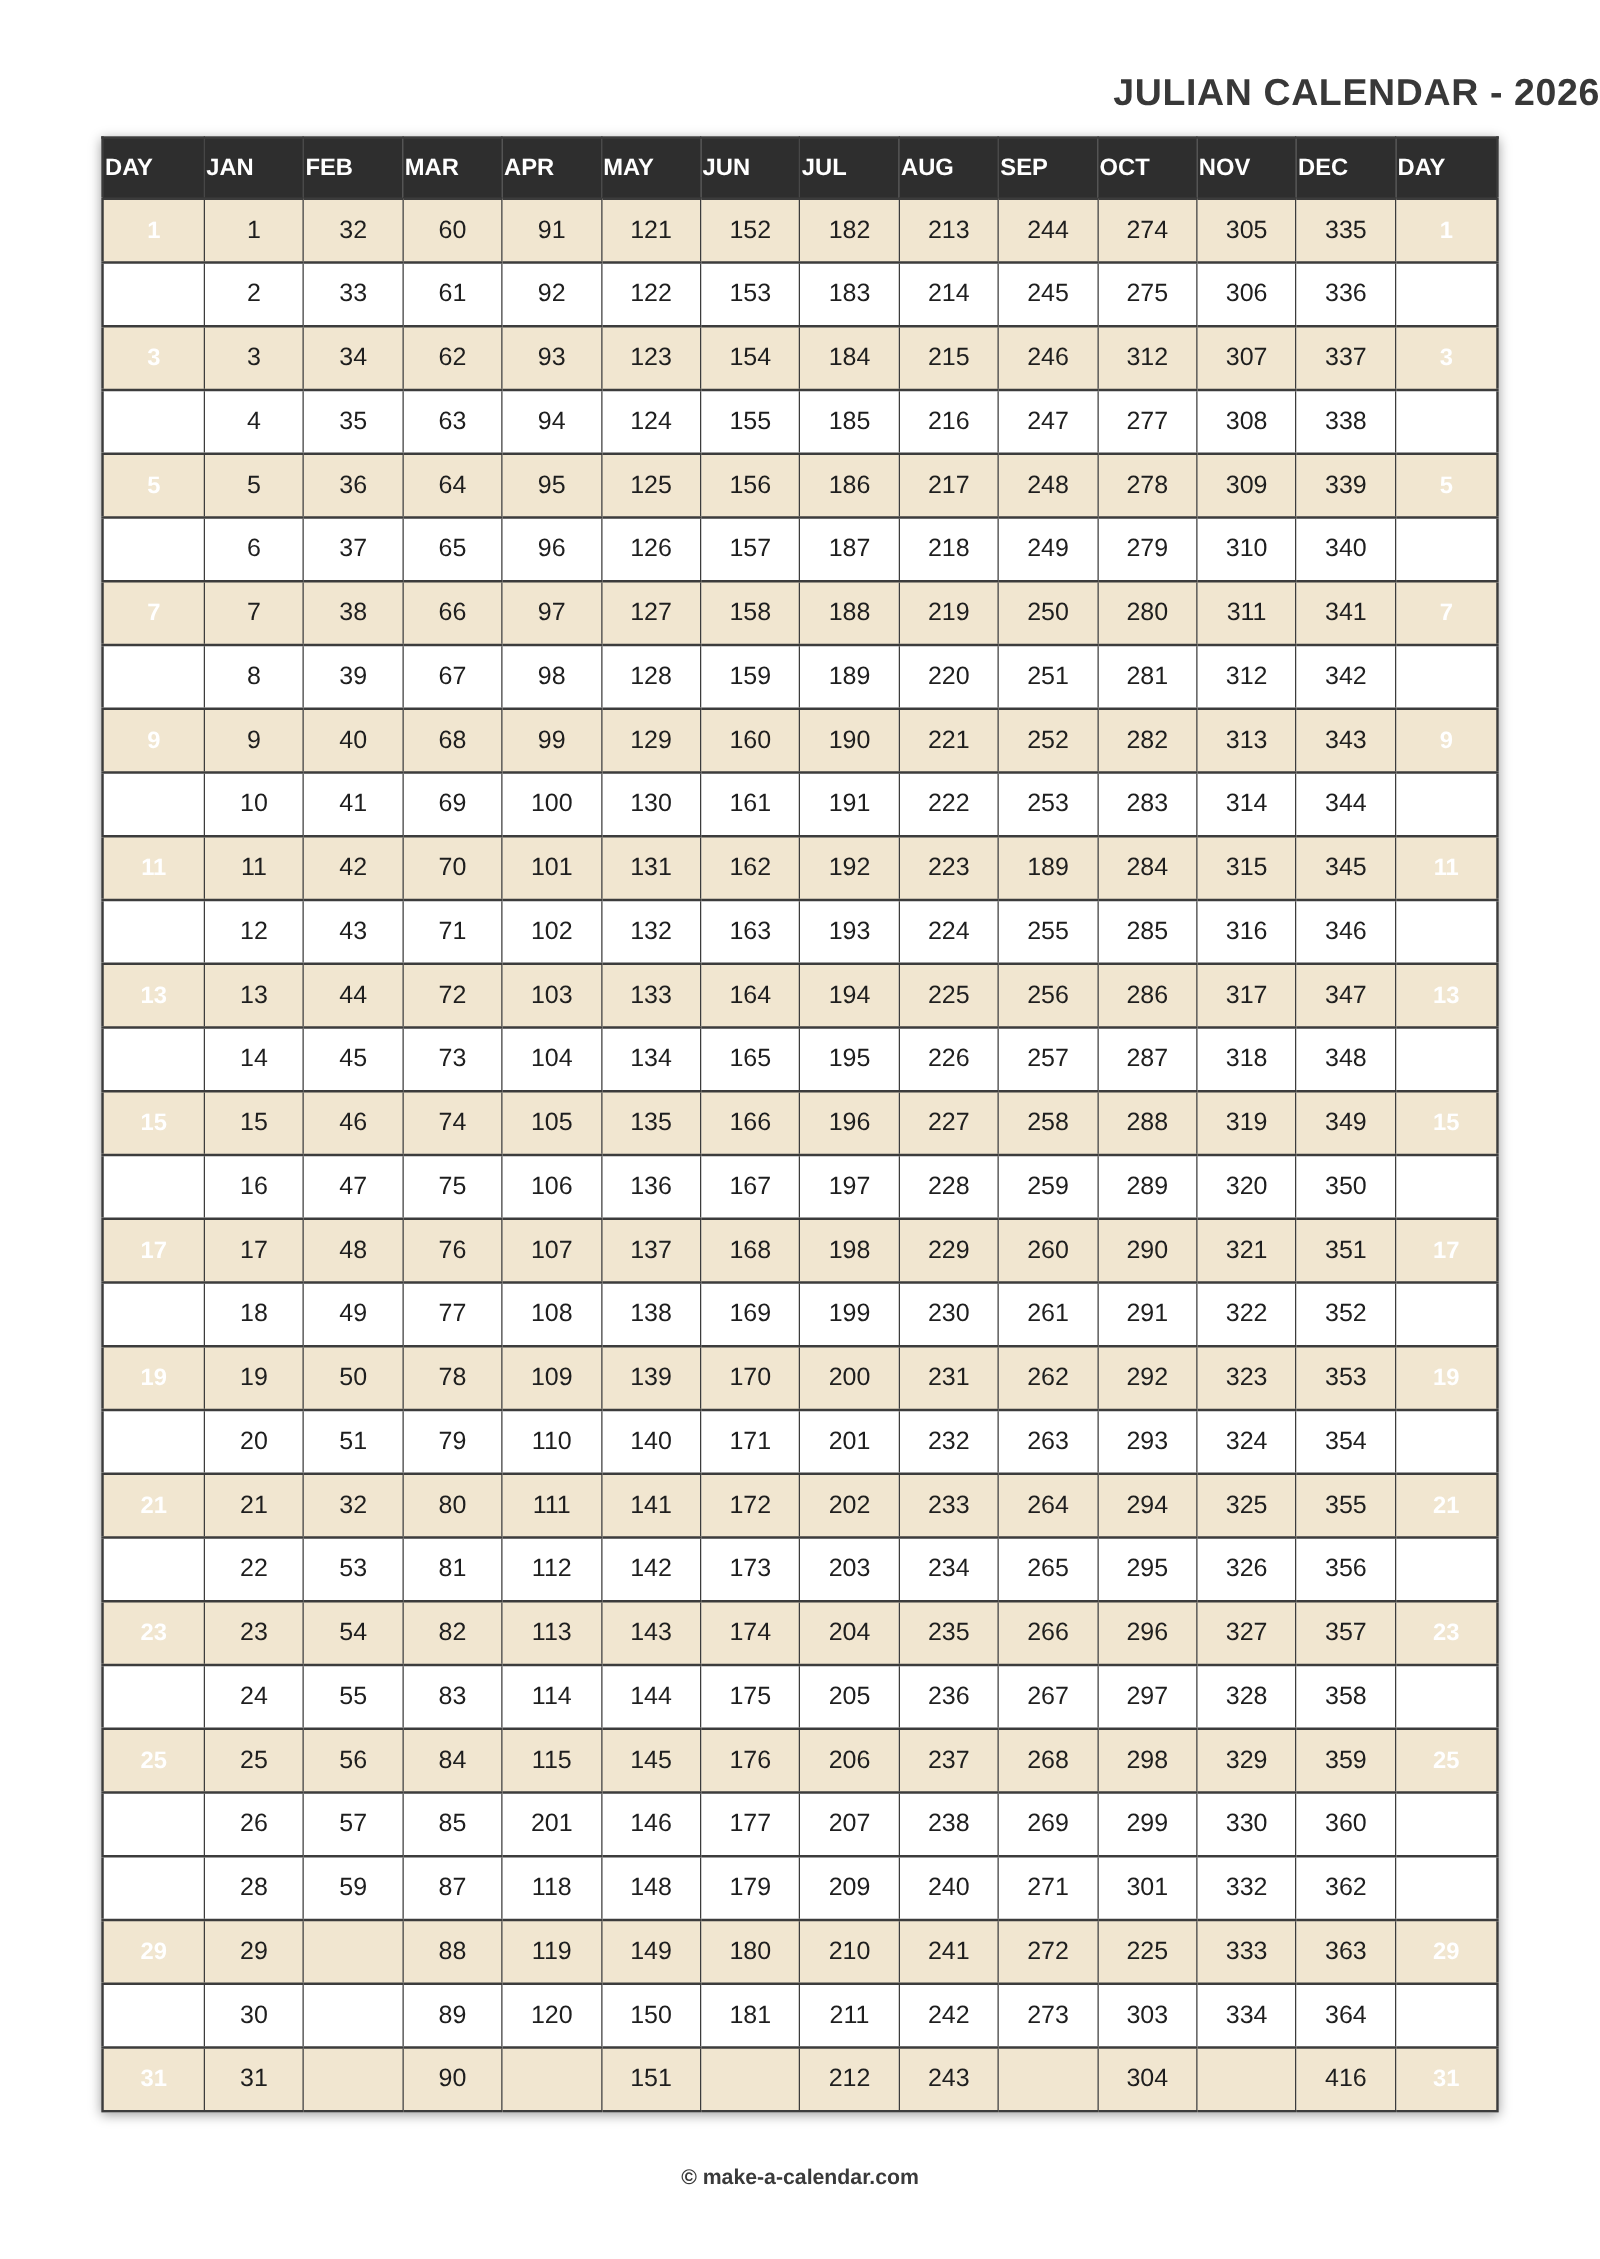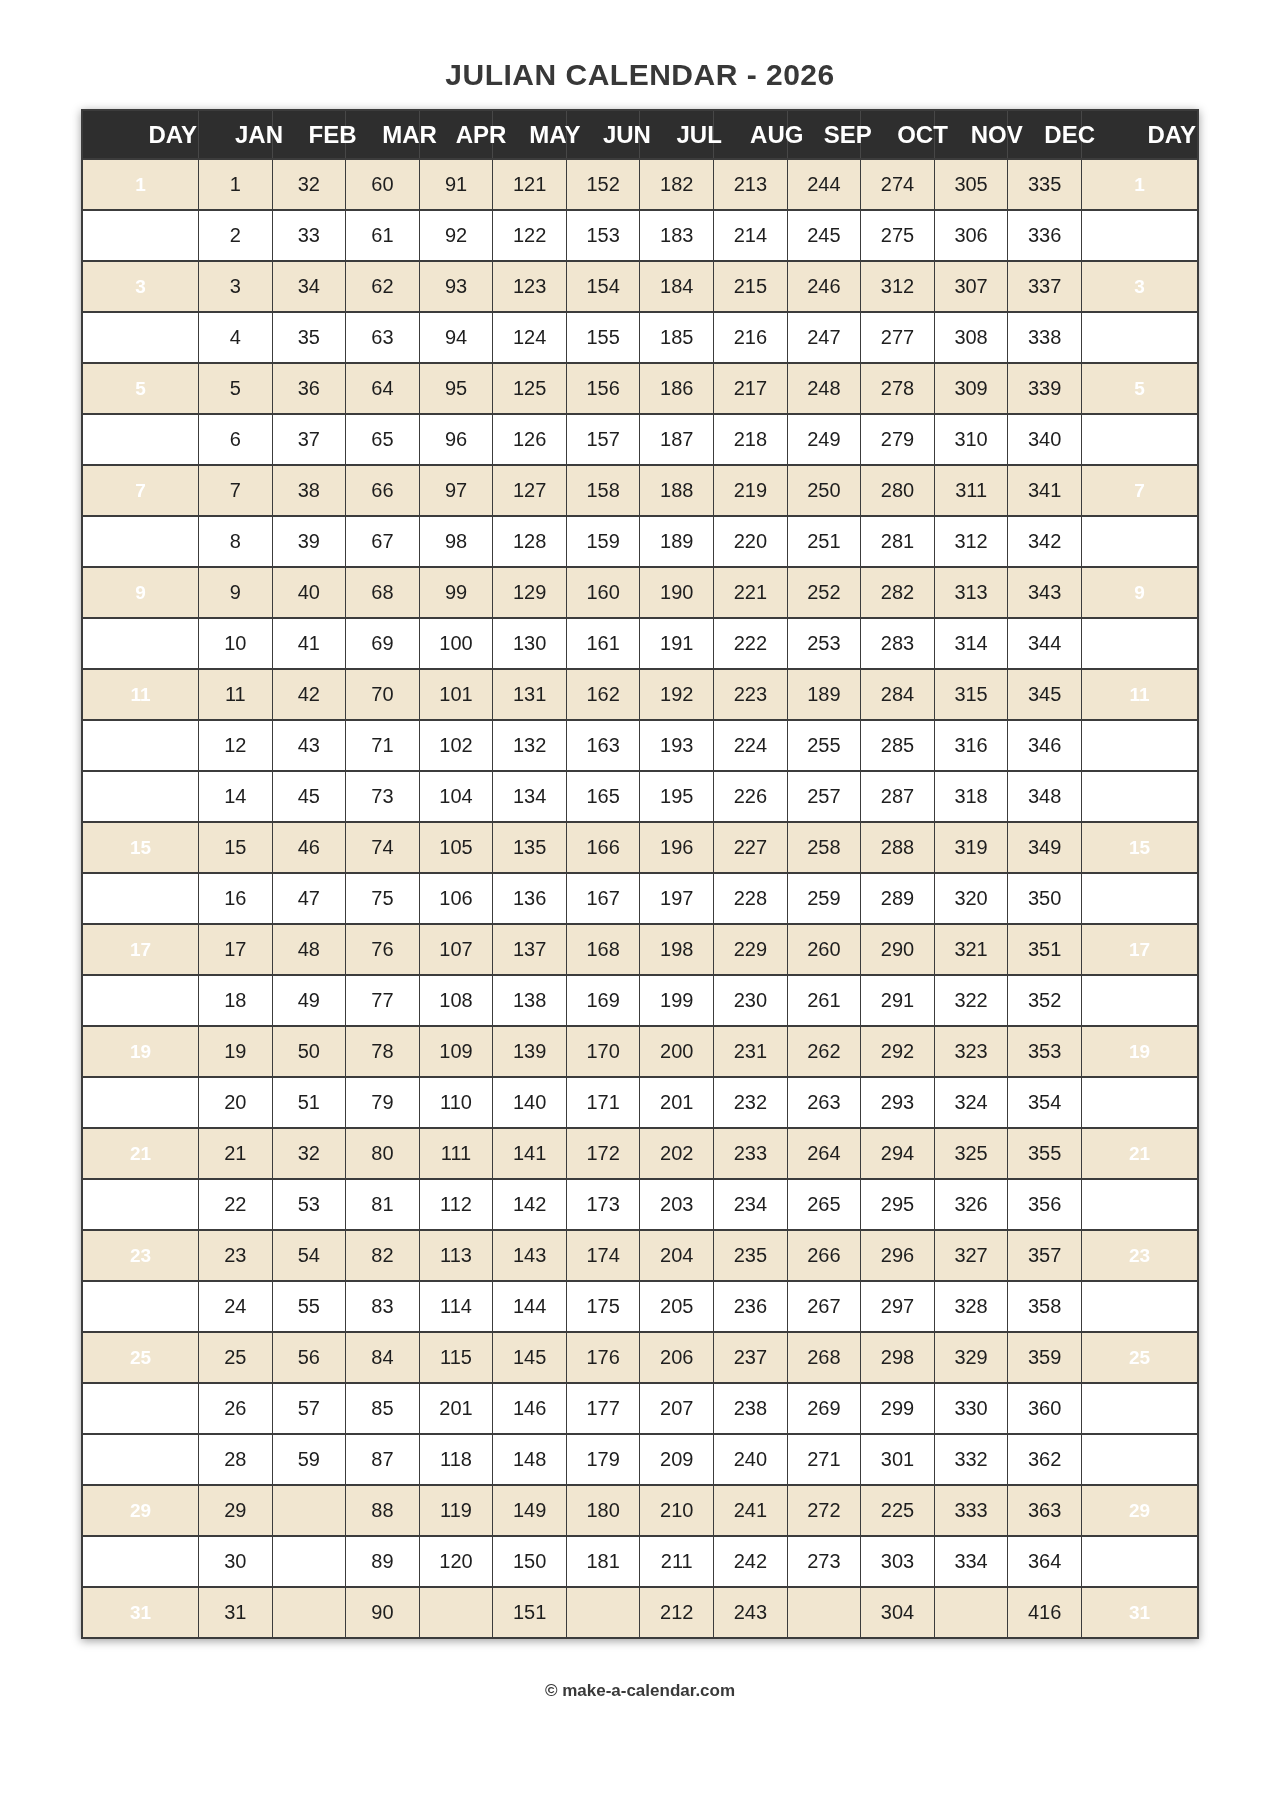--- a/index.html
+++ b/index.html
@@ -9,47 +9,46 @@
   body {
     width: 1280px;
     min-height: 1807px;
     background: #ffffff;
     font-family: "Liberation Sans", "DejaVu Sans", sans-serif;
     -webkit-font-smoothing: antialiased;
   }
   .page-title {
     margin: 0;
     padding-top: 58px;
-    text-align: center;
+    text-align: right;
     font-size: 30px;
     font-weight: 700;
     letter-spacing: 0.5px;
     color: var(--title-text, #383838);
   }
   table.cal {
     width: 1118px;
     margin: 17px auto 0 auto;
     border-collapse: collapse;
     table-layout: fixed;
     border: 2px solid var(--border, #3c3c3c);
     box-shadow: 0 2px 9px rgba(0,0,0,0.38);
   }
   table.cal th {
     background: var(--header-bg, #2e2e2e);
     color: var(--header-text, #ffffff);
-    font-size: 24px;
+    font-size: 19px;
     font-weight: 700;
     height: 45px;
-    text-align: right;
+    text-align: left;
     vertical-align: middle;
     border-left: 1px solid #474747;
     border-right: 1px solid #474747;
     border-top: 0;
     border-bottom: 2px solid var(--border, #3c3c3c);
-    padding-left: 36px;
   }
   table.cal th.day-col {
     width: 78px;
   }
   table.cal td {
     height: 47px;
     text-align: center;
     vertical-align: middle;
     font-size: 20px;
     color: var(--cell-text, #1e1e1e);
@@ -284,20 +283,36 @@
         <td>132</td>
         <td>163</td>
         <td>193</td>
         <td>224</td>
         <td>255</td>
         <td>285</td>
         <td>316</td>
         <td>346</td>
         <td class="day">12</td>
       </tr>
+      <tr class="odd">
+        <td class="day">13</td>
+        <td>13</td>
+        <td>44</td>
+        <td>72</td>
+        <td>103</td>
+        <td>133</td>
+        <td>164</td>
+        <td>194</td>
+        <td>225</td>
+        <td>256</td>
+        <td>286</td>
+        <td>317</td>
+        <td>347</td>
+        <td class="day">13</td>
+      </tr>
       <tr class="even">
         <td class="day">14</td>
         <td>14</td>
         <td>45</td>
         <td>73</td>
         <td>104</td>
         <td>134</td>
         <td>165</td>
         <td>195</td>
         <td>226</td>

